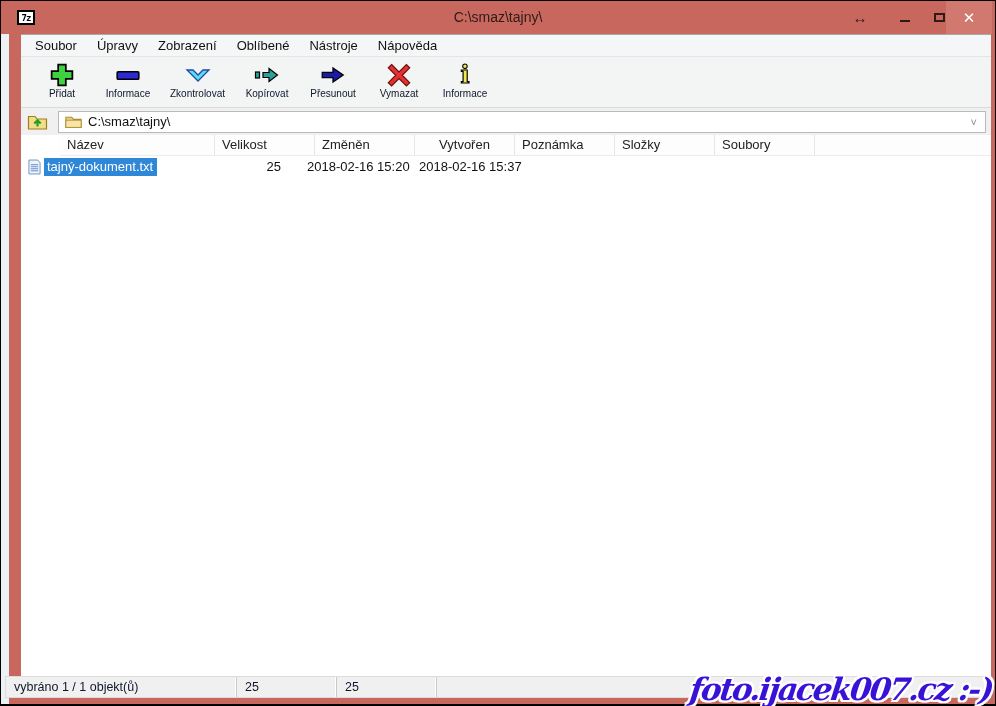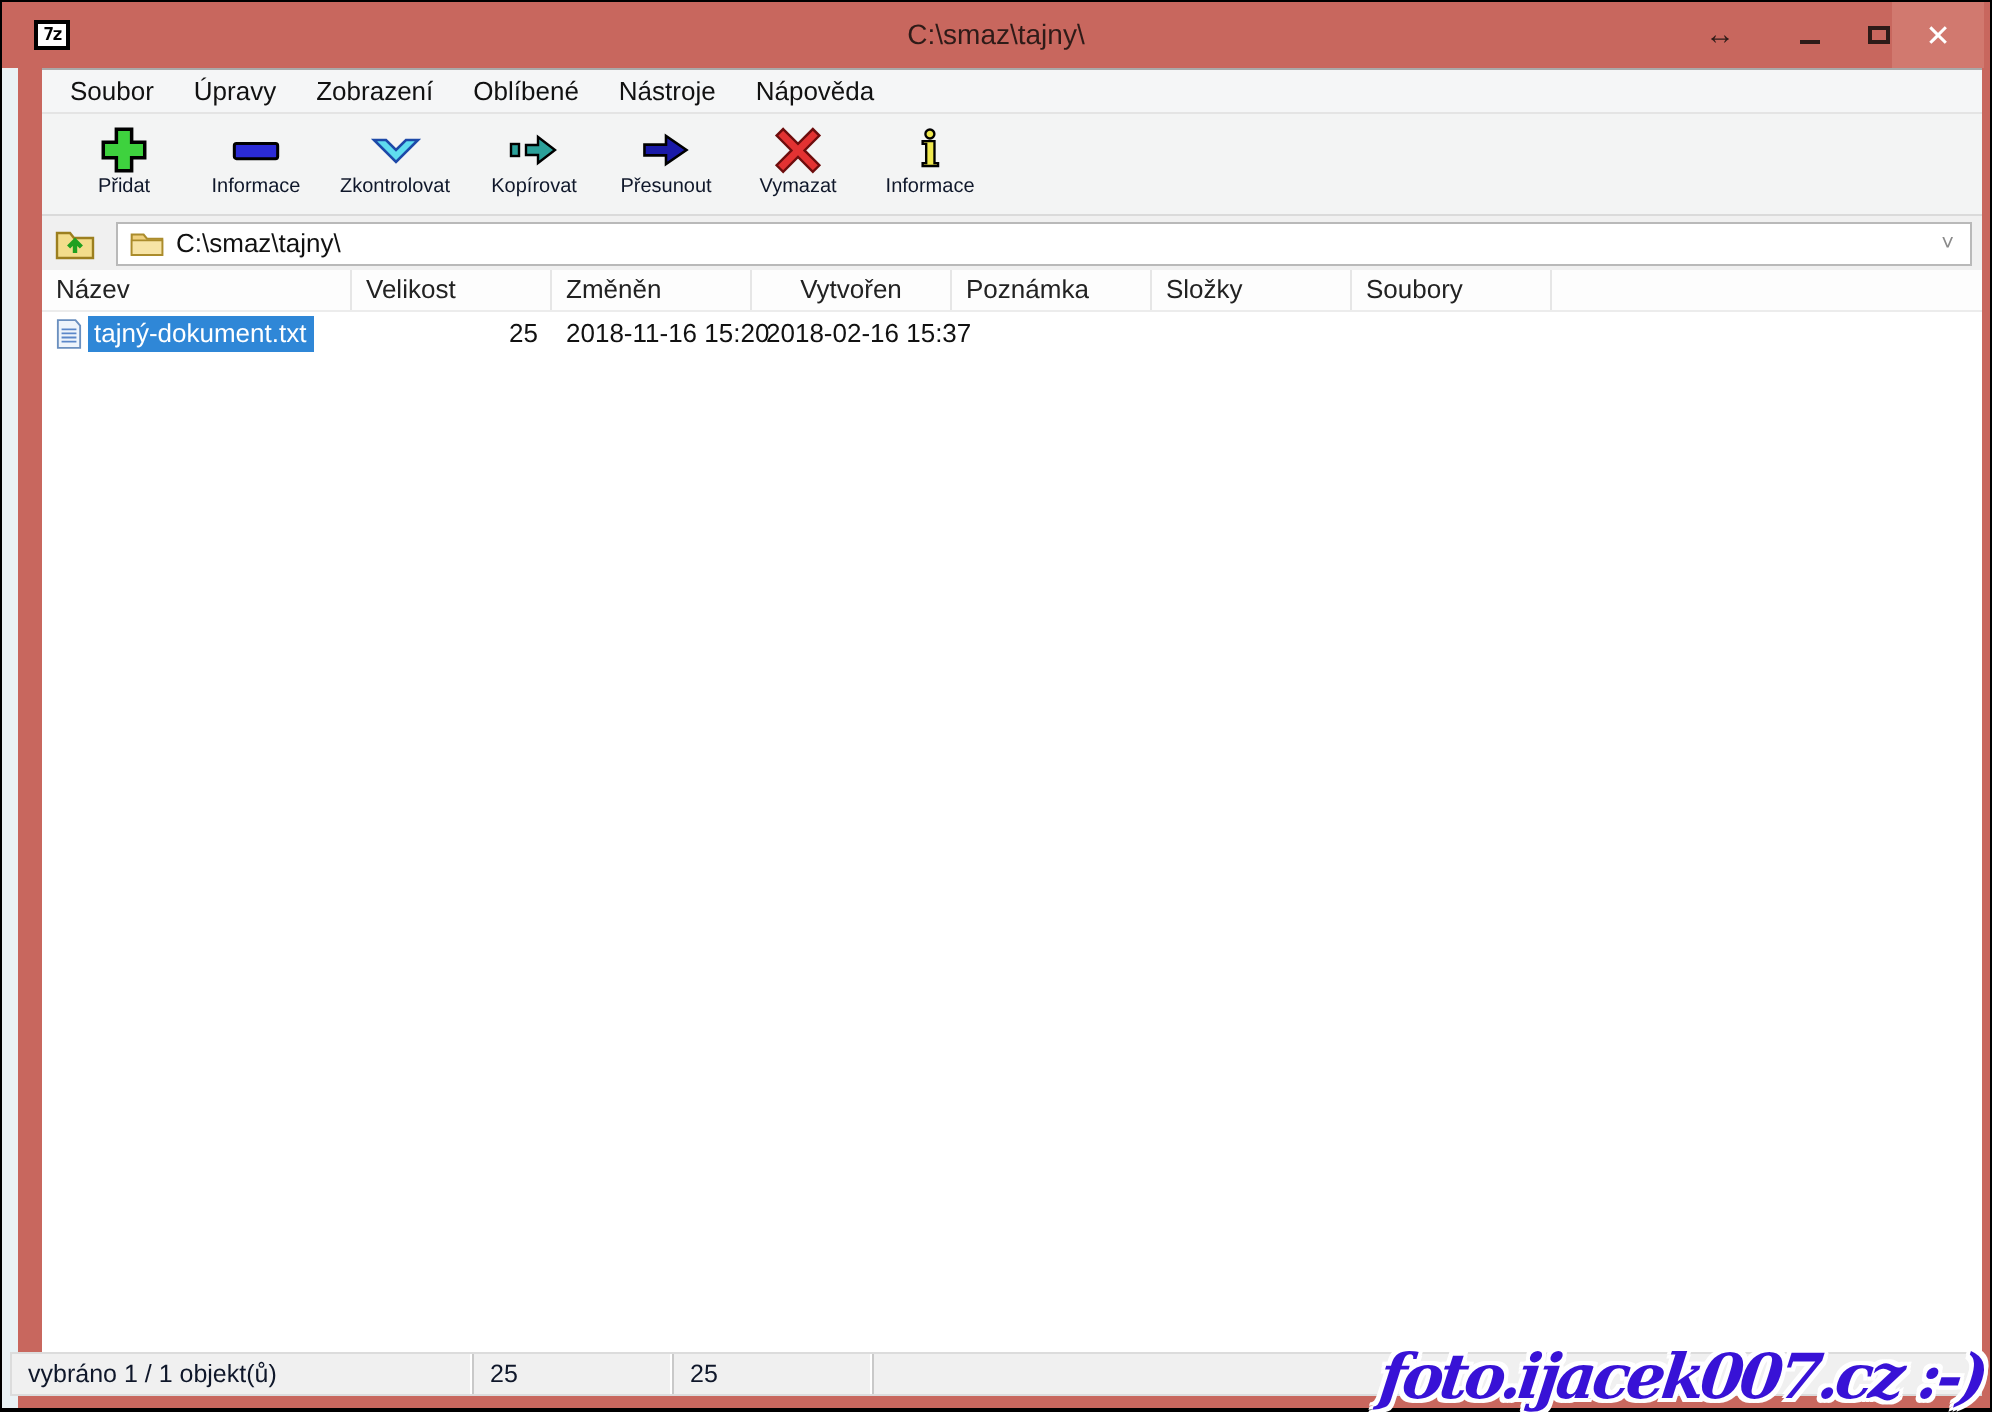--- a/index.html
+++ b/index.html
@@ -36,28 +36,28 @@
   .tool-btn { min-width:66px; padding:0 9px; display:flex; flex-direction:column; align-items:center; }
   .tool-icon { height:25px; display:flex; align-items:center; justify-content:center; }
   .tool-label { font-size:10px; color:#0f172a; margin-top:1px; white-space:nowrap; }
 
   .addressbar { height:27px; background:#f0f0f0; display:flex; align-items:center; padding:0 5px 0 4px; gap:7px; }
   .up-btn { width:26px; height:24px; display:flex; align-items:center; justify-content:center; }
   .combo { flex:1; height:22px; background:#fff; border:1px solid #b9b9b9; display:flex; align-items:center; padding:0 4px 0 6px; gap:6px; }
   .combo input { flex:1; border:none; outline:none; font-size:13px; color:#111; background:transparent; font-family:"Liberation Sans", sans-serif; }
   .combo-chevron { color:#8a8a8a; font-size:11px; padding:0 4px; }
 
-  .headerrow { height:21px; background:#fdfdfd; border-bottom:1px solid #ececec; display:flex; font-size:13px; color:#222; }
+  .headerrow { height:21px; background:#fdfdfd; border-bottom:1px solid #ececec; display:flex; font-size:13px; color:#222;margin-left:39px; }
   .hcell { padding:2px 7px; border-right:1px solid #e6e6e6; white-space:nowrap; overflow:hidden; }
   .hcell.r { }
   .c-name { width:155px; } .c-size { width:100px; } .c-mod { width:100px; } .c-crt { width:100px;text-align:center; }
   .c-note { width:100px; } .c-fold { width:100px; } .c-files { width:100px; } .c-fill { flex:1; border-right:none; }
 
   .listarea { flex:1; background:#fff; overflow:hidden; }
-  .filerow { height:21px; display:flex; align-items:center; font-size:13px; color:#111; }
+  .filerow { height:21px; display:flex; align-items:center; font-size:13px; color:#111;gap:12px; }
   .filerow .cell { padding:0 7px; white-space:nowrap; }
   .name-cell { width:155px; display:flex; align-items:center; gap:3px; padding:0 0 0 4px; }
   .sel { background:#2f87d7; color:#fff; padding:1px 4px 2px 3px; }
   .size-cell { width:100px; text-align:right; }
   .mod-cell, .crt-cell { width:100px; }
 
   .statusbar { position:absolute; left:4px; right:4px; bottom:6px; height:22px; background:#f0f0f0;
                border:1px solid #dcdcdc; display:flex; font-size:12.5px; color:#0f172a; }
   .spanel { padding:3px 0 0 8px; border-right:1px solid #c9c9c9; box-shadow:inset -1px 0 0 #fff; white-space:nowrap; overflow:hidden; }
   .sp0 { width:231px; } .sp1 { width:100px; } .sp2 { width:100px; } .sp3 { flex:1; border-right:none; box-shadow:none; }
@@ -191,21 +191,21 @@
     <div class="listarea">
       <div class="filerow">
         <div class="cell name-cell">
           <svg width="13" height="16" viewBox="0 0 14 17">
             <path d="M1 1h9.5l2.5 3v12H1z" fill="#eef4fb" stroke="#6a8fbf" stroke-width="1"></path>
             <path d="M3 6h8 M3 8.2h8 M3 10.4h8 M3 12.6h8" stroke="#5b87c9" stroke-width="1"></path>
           </svg>
           <span class="sel">tajný-dokument.txt</span>
         </div>
         <div class="cell size-cell">25</div>
-        <div class="cell mod-cell">2018-11-16 15:20</div>
+        <div class="cell mod-cell">2018-02-16 15:20</div>
         <div class="cell crt-cell">2018-02-16 15:37</div>
       </div>
     </div>
 
   </div>
 
   <div class="statusbar">
     <div class="spanel sp0">vybráno 1 / 1 objekt(ů)</div>
     <div class="spanel sp1">25</div>
     <div class="spanel sp2">25</div>

